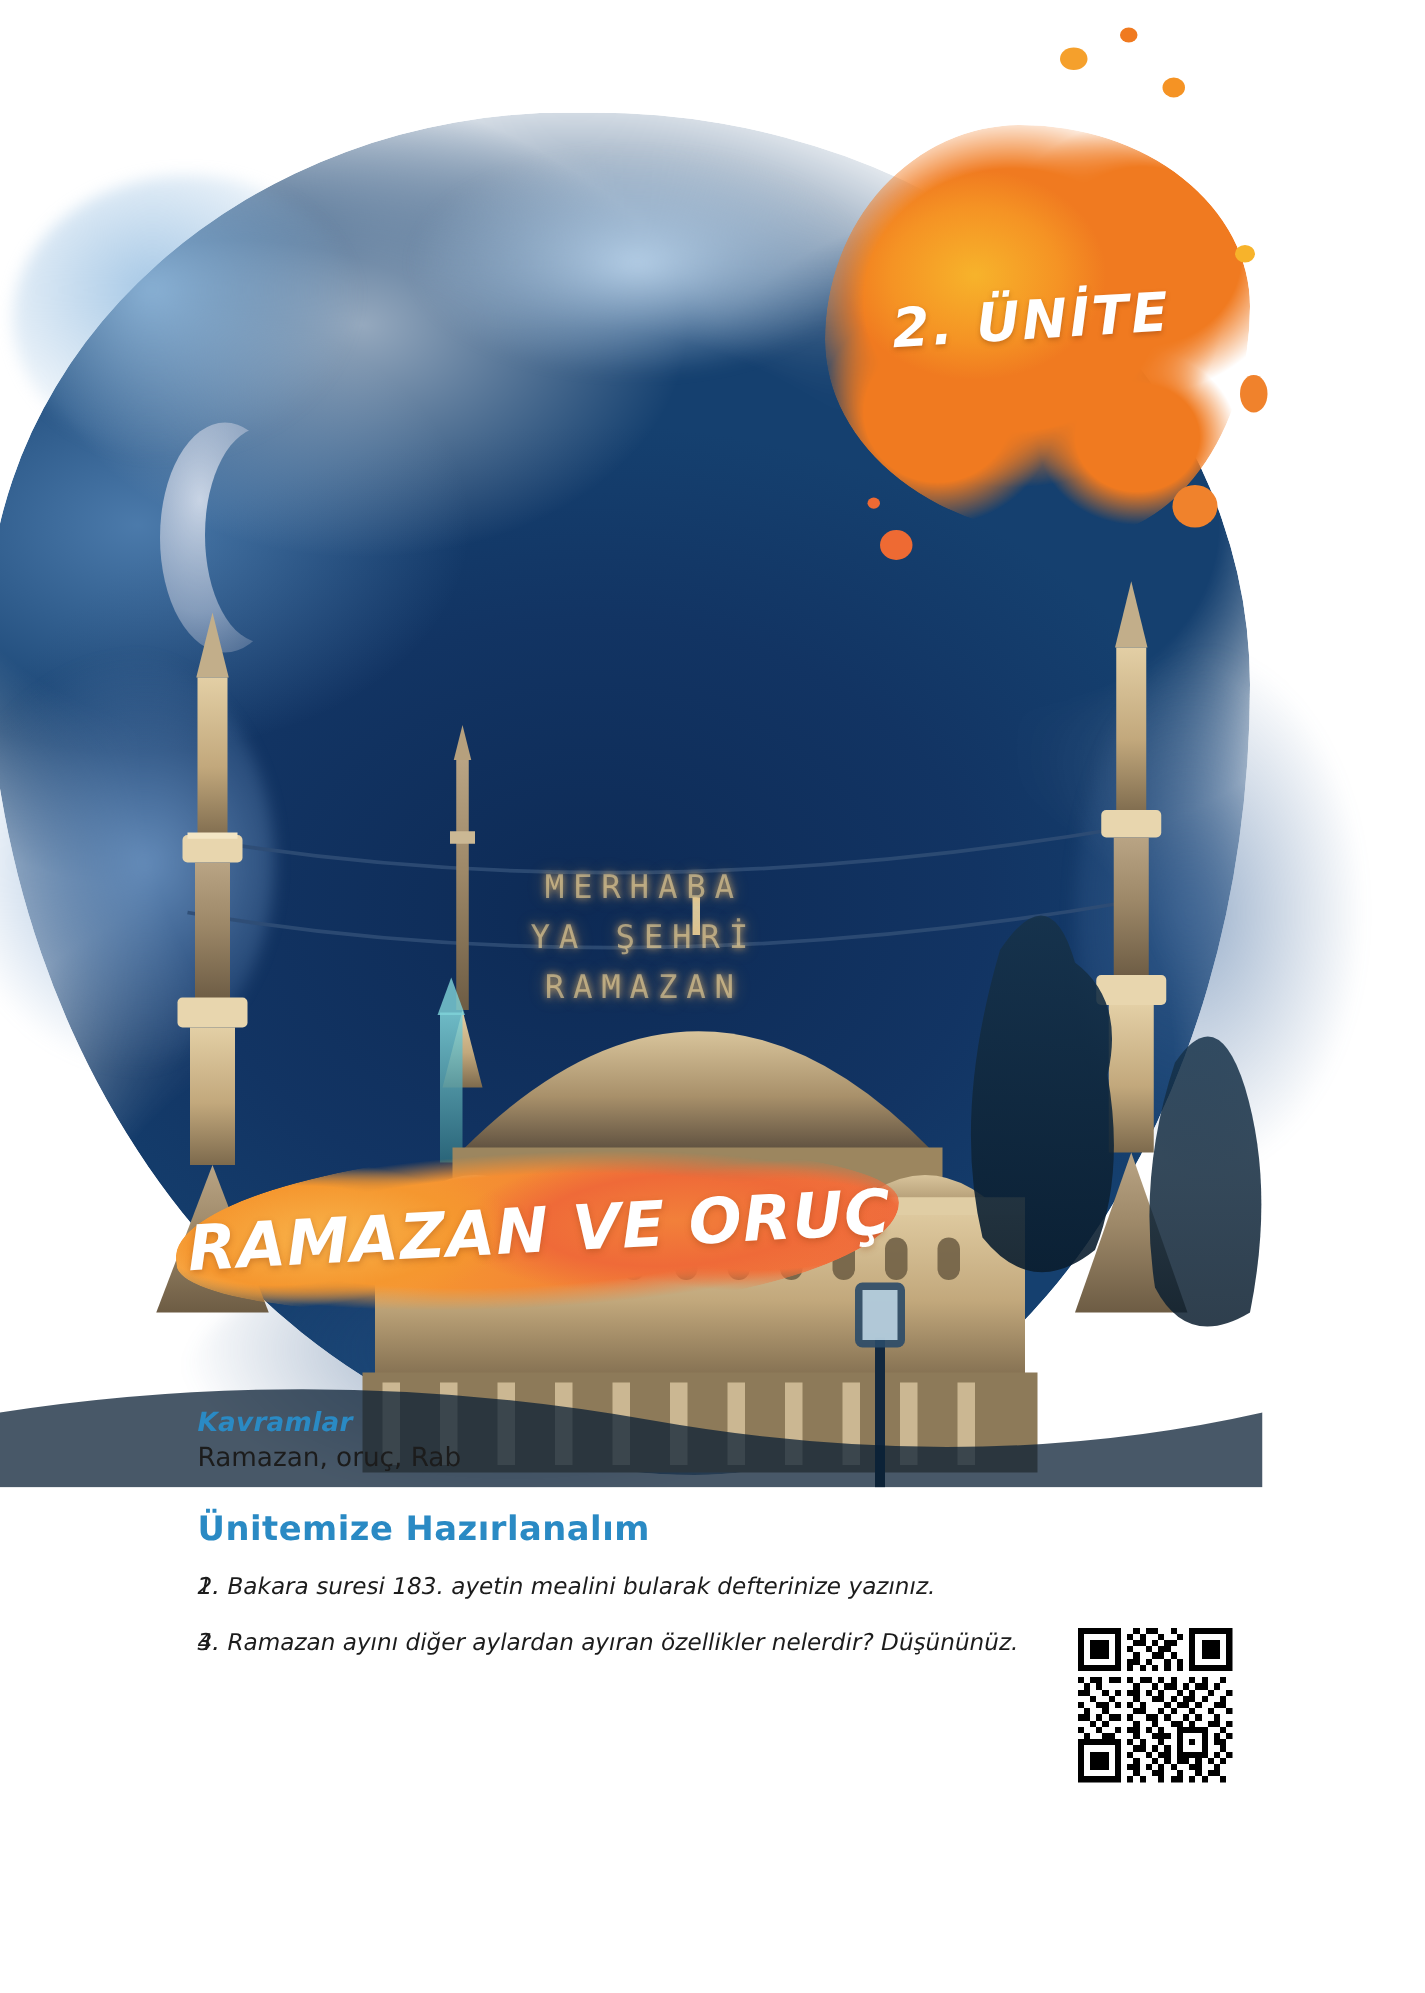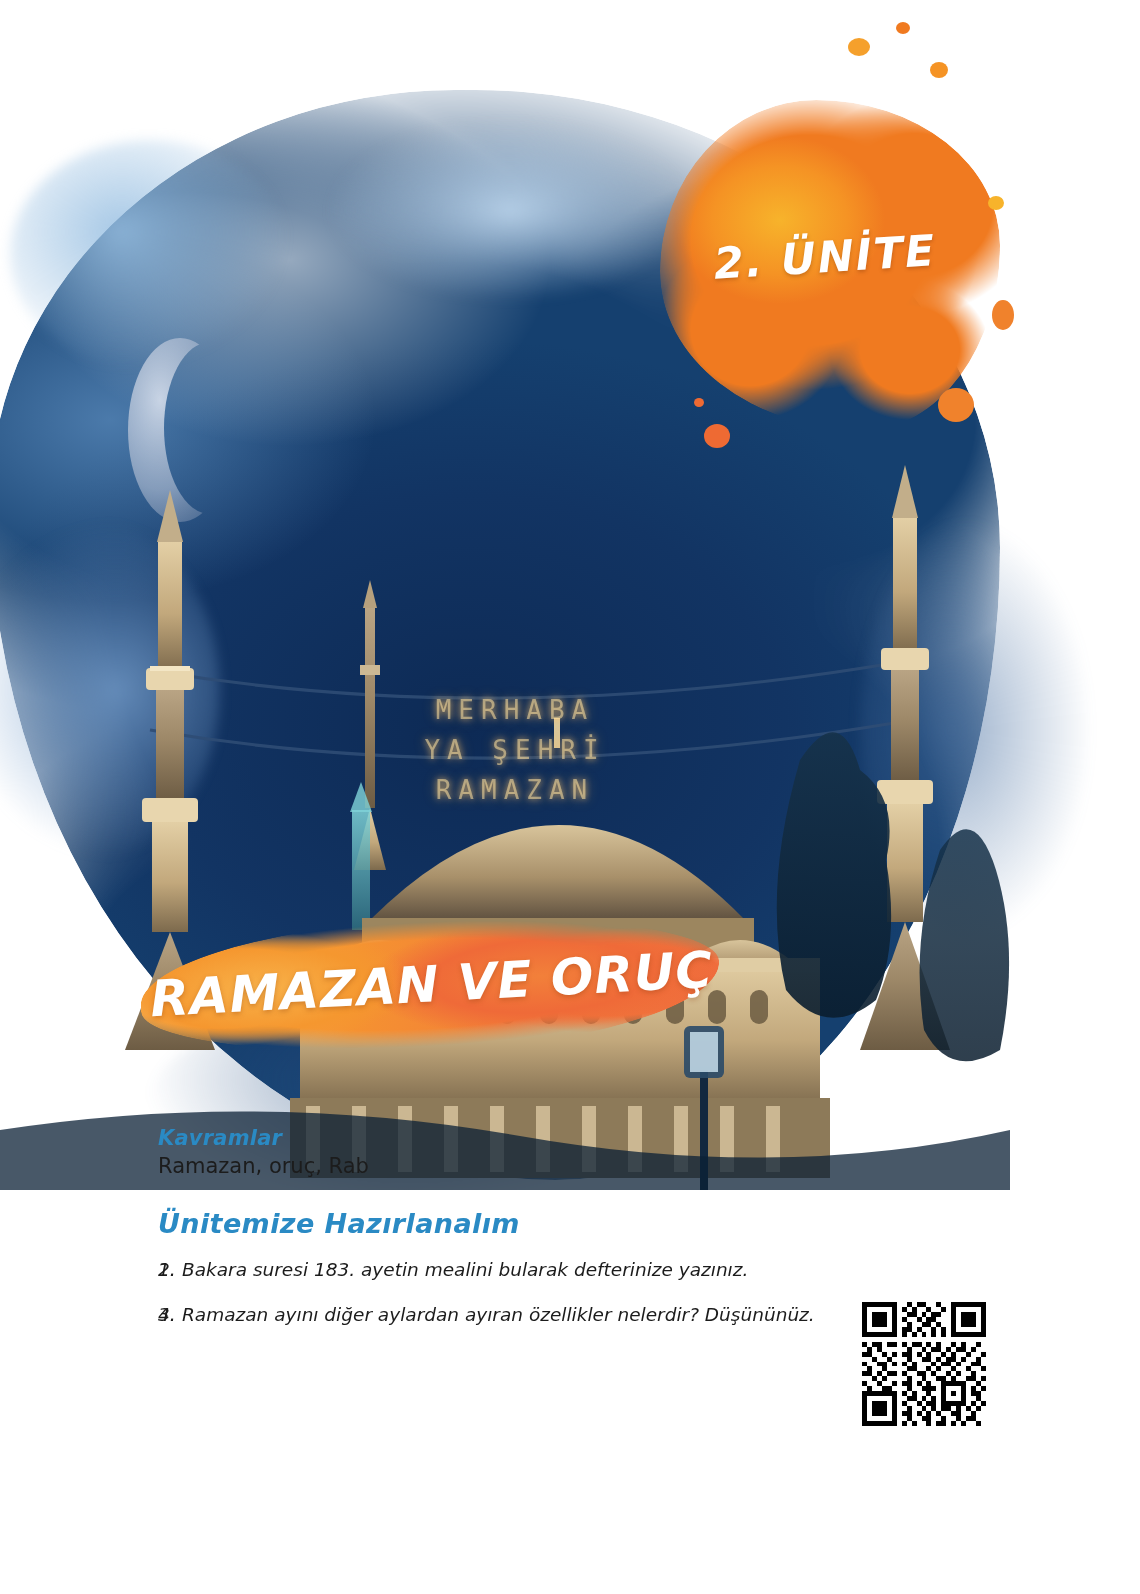--- a/index.html
+++ b/index.html
@@ -214,21 +214,20 @@
   }
   .concepts {
     color: #1c1c1c;
     font-family: "DejaVu Sans", sans-serif;
     font-size: 21px;
     margin: 0 0 30px 0;
   }
   .heading-prepare {
     color: #2a8ac4;
     font-family: "DejaVu Sans", sans-serif;
-    font-style: italic;
     font-weight: bold;
     font-size: 27px;
     margin: 0 0 16px 0;
     letter-spacing: 0.4px;
   }
   ol.prep-list {
     list-style: none;
     margin: 0;
     padding: 0;
     width: 700px;

